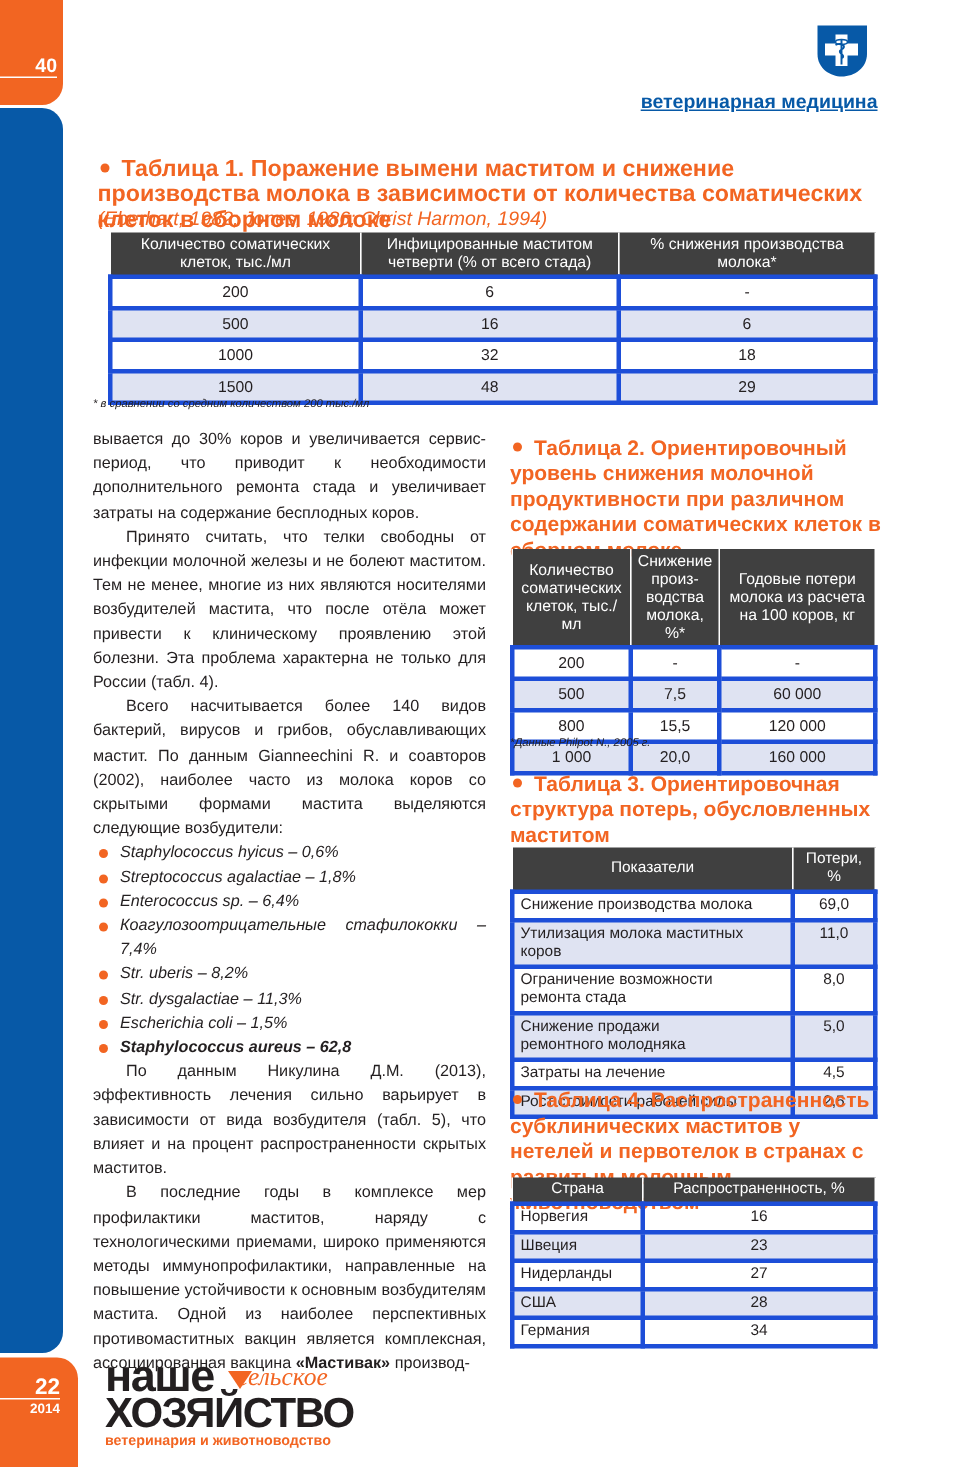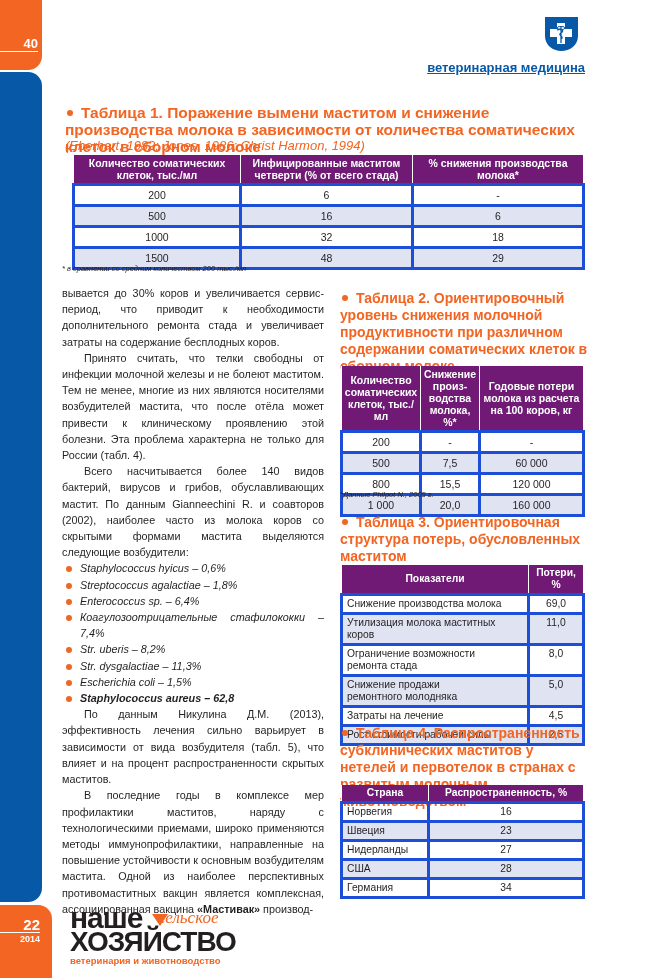--- a/index.html
+++ b/index.html
@@ -18,21 +18,21 @@
   
   .shield{left:543px;top:16px;width:37px;height:36px;}
   .section-title{left:420px;top:60px;width:165px;text-align:right;color:#0759a7;font-weight:bold;font-size:13px;text-decoration:underline;}
   
   .heading{color:#f26522;font-weight:bold;line-height:17px;}
   .heading .dot{display:inline-block;width:6px;height:6px;border-radius:50%;background:#f26522;margin:0 8px 2px 2px;vertical-align:middle;}
   .h1{left:65px;top:104px;width:525px;font-size:15.5px;}
   .cite{left:65px;top:138px;font-size:13px;font-style:italic;color:#f26522;}
   
   table{border-collapse:collapse;position:absolute;font-size:10.5px;}
-  th{background:#701a75;color:#fff;font-weight:bold;border:1px solid #fff;border-top:none;line-height:12px;padding:2px 3px;}
+  th{background:#404040;color:#fff;font-weight:normal;border:1px solid #fff;border-top:none;line-height:12px;padding:2px 3px;}
   td{border:3px solid #1d4ed8;line-height:14px;padding:2px 4px;text-align:center;}
   tr.alt td{background:#dfe3f2;}
   .t1{left:72px;top:155px;width:513px;}
   .t1 td{padding:2px 4px;height:14px;}
   .fn{font-size:7.5px;font-style:italic;}
   .fn1{left:62px;top:264px;}
   
   .col{left:62px;width:262px;font-size:10.8px;line-height:16.2px;text-align:justify;}
   .col p{margin:0;}
   .col p.ind{text-indent:22px;}

